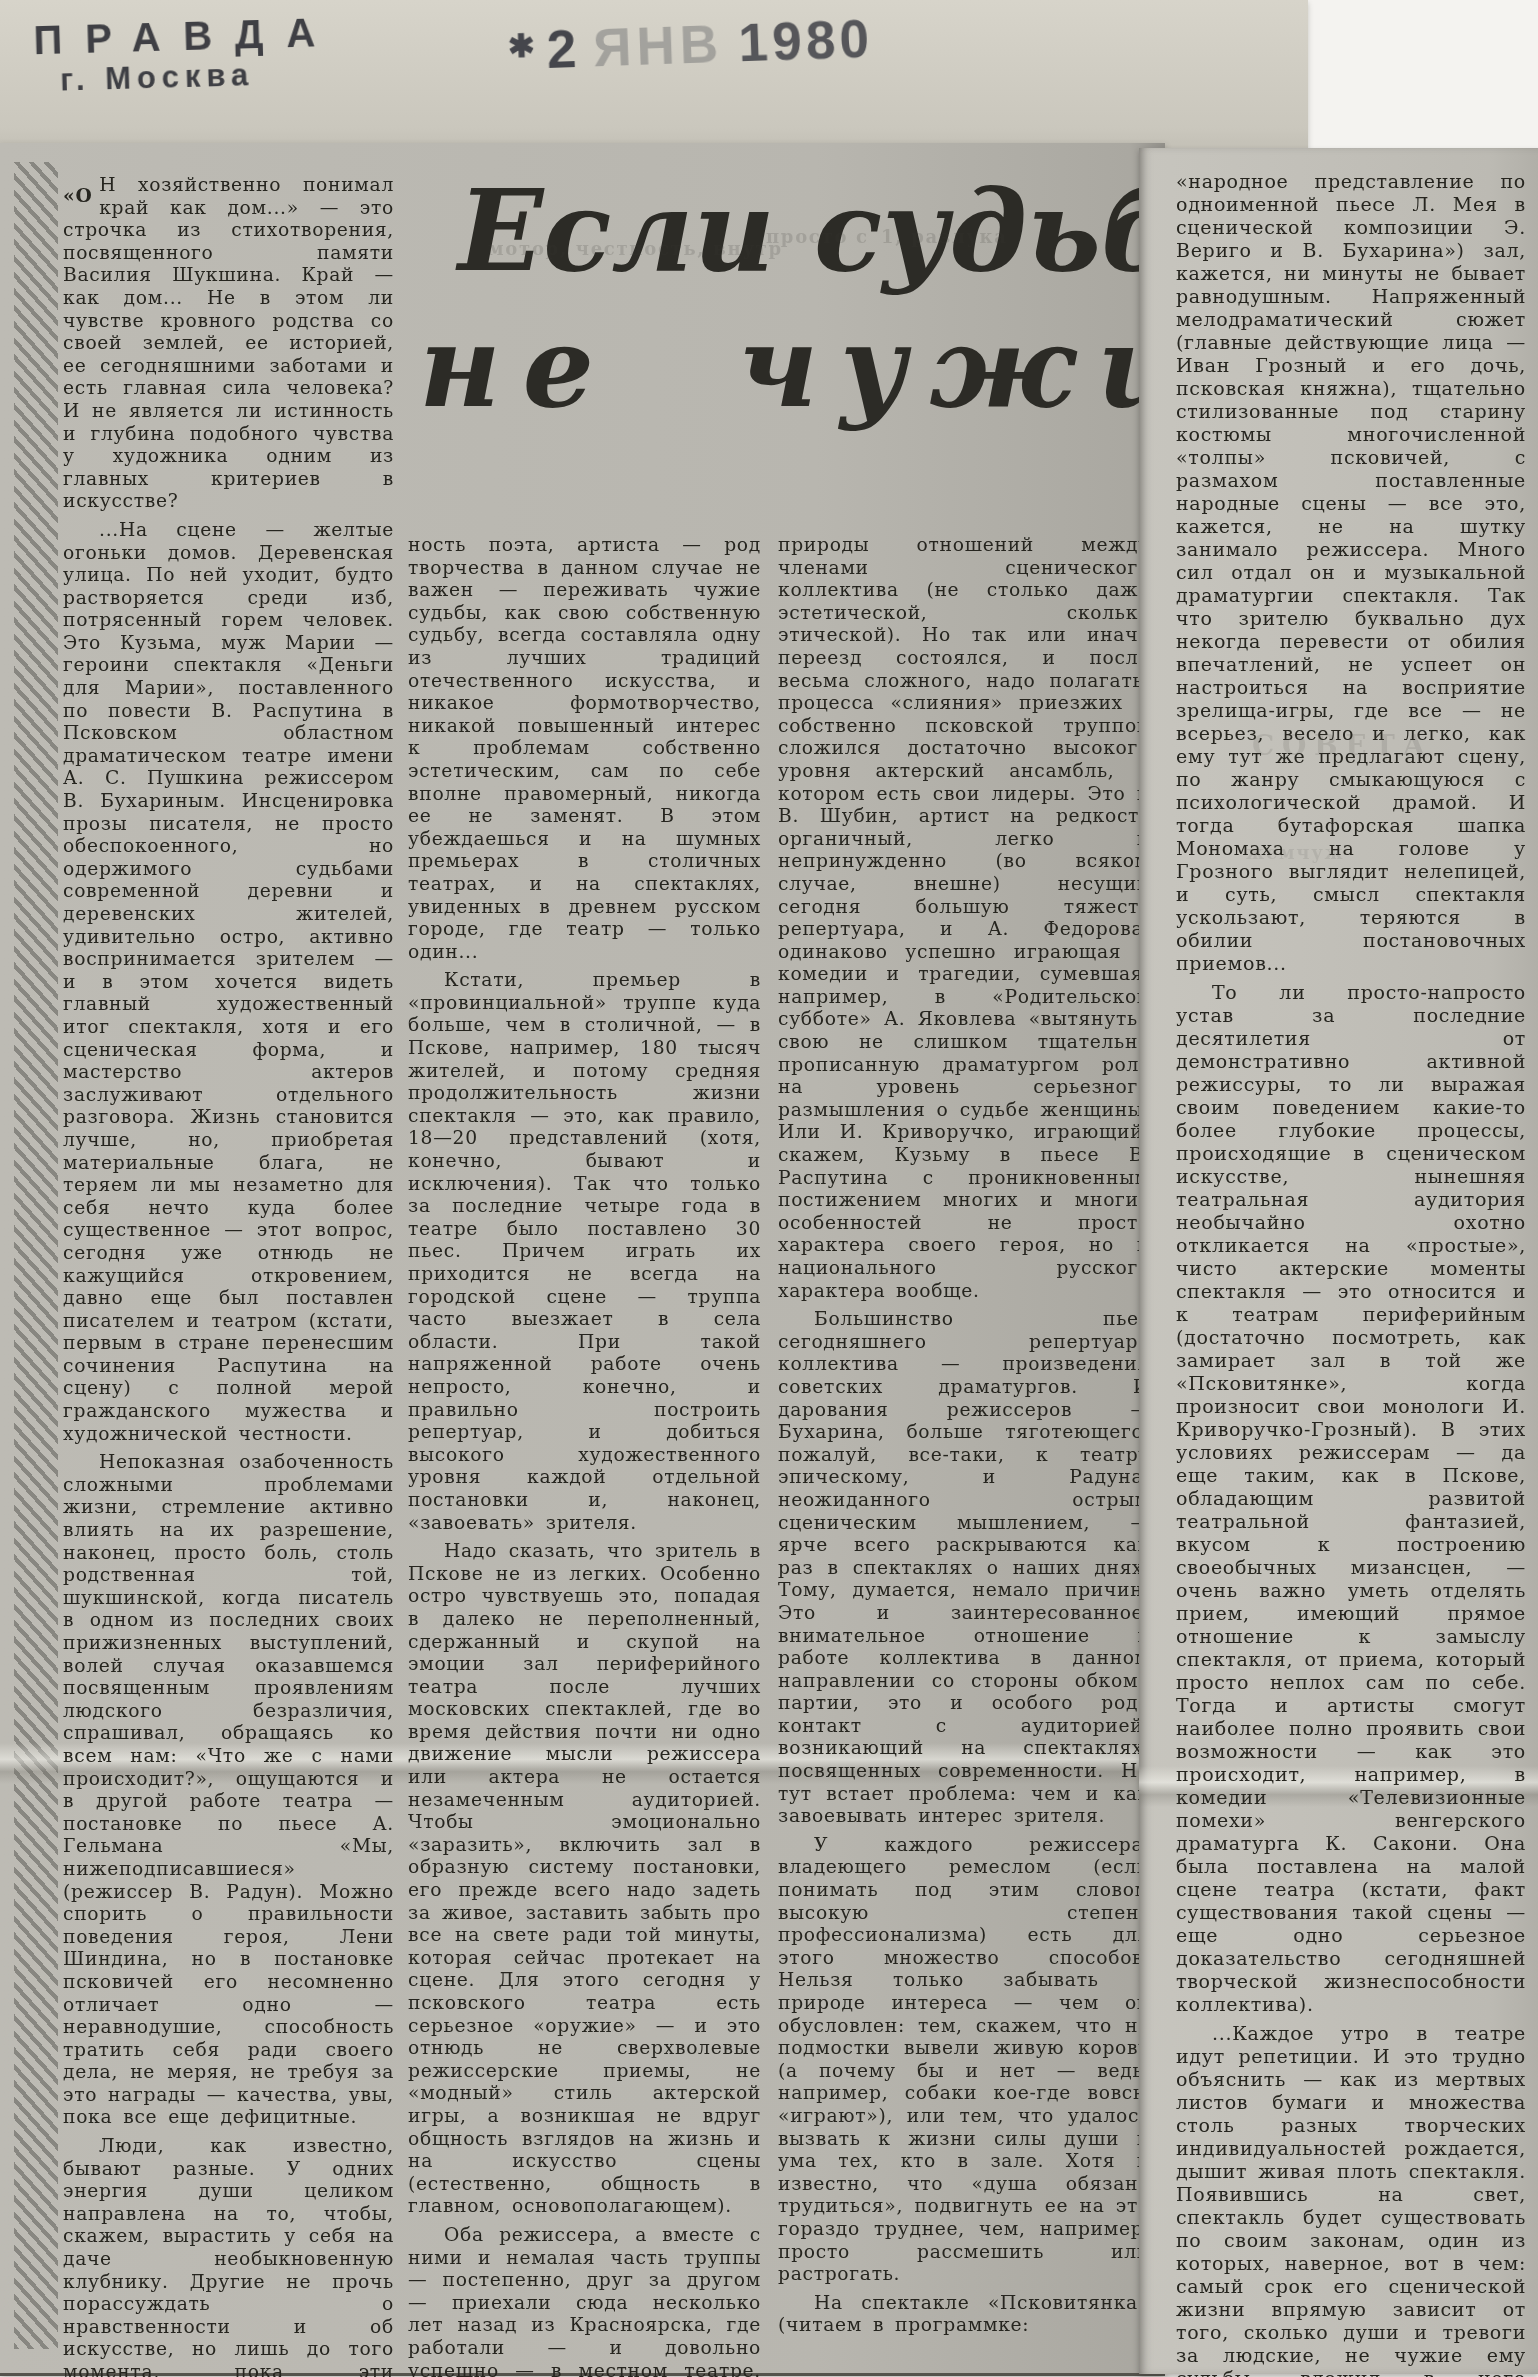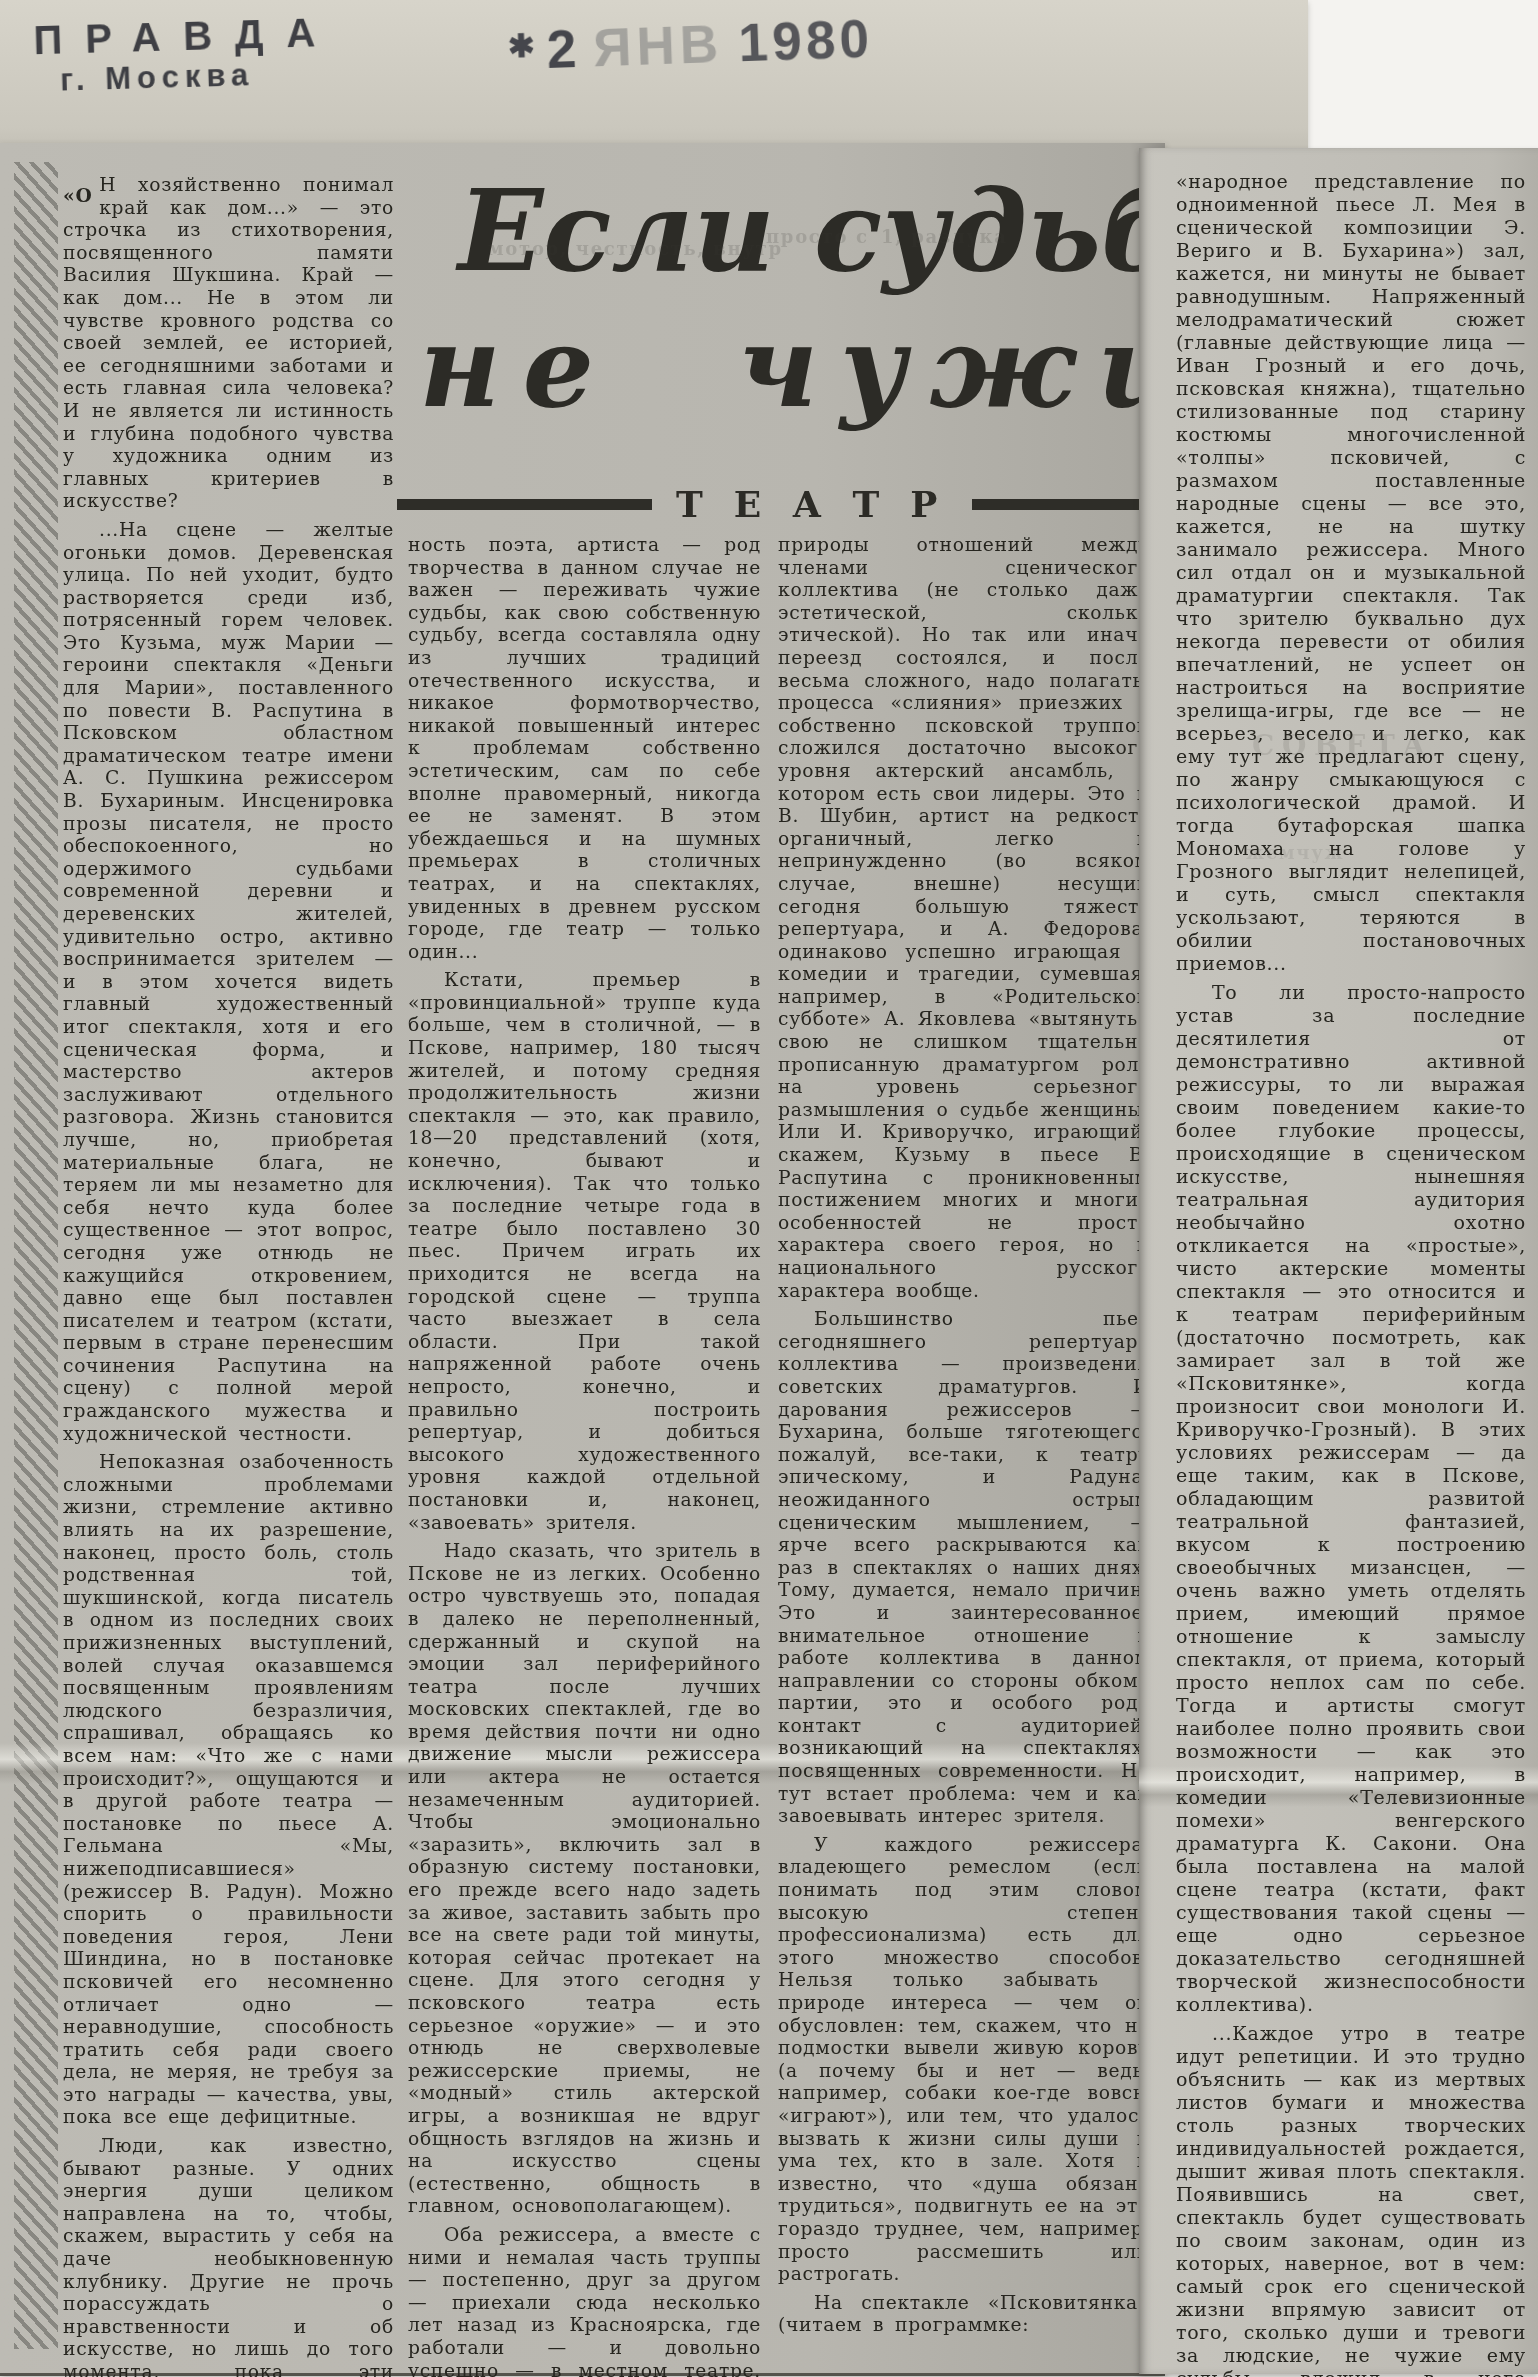--- a/index.html
+++ b/index.html
@@ -88,25 +88,20 @@
 
   <div class="main-clip">
     <div class="torn-edge"></div>
     <div class="crease" style="top:1600px;"></div>
 
     <div class="headline">
       <div class="h-line l1">Если судьбы</div>
       <div class="h-line l2">не чужие</div>
     </div>
 
-    <div class="section-bar">
-      <div class="rule left"></div>
-      <div class="section-label">ТЕАТР</div>
-      <div class="rule right"></div>
-    </div>
 
     <div class="col col-1">
       <p class="first"><span class="dropcap">«О</span><span>Н хозяйственно понимал край как дом...» — это строчка из стихотворения, посвященного памяти Василия Шукшина. Край — как дом... Не в этом ли чувстве кровного родства со своей землей, ее историей, ее сегодняшними заботами и есть главная сила человека? И не является ли истинность и глубина подобного чувства у художника одним из главных критериев в искусстве?</span></p>
       <div>
           <p>...На сцене — желтые огоньки домов. Деревенская улица. По ней уходит, будто растворяется среди изб, потрясенный горем человек. Это Кузьма, муж Марии — героини спектакля «Деньги для Марии», поставленного по повести В. Распутина в Псковском областном драматическом театре имени А. С. Пушкина режиссером В. Бухариным. Инсценировка прозы писателя, не просто обеспокоенного, но одержимого судьбами современной деревни и деревенских жителей, удивительно остро, активно воспринимается зрителем — и в этом хочется видеть главный художественный итог спектакля, хотя и его сценическая форма, и мастерство актеров заслуживают отдельного разговора. Жизнь становится лучше, но, приобретая материальные блага, не теряем ли мы незаметно для себя нечто куда более существенное — этот вопрос, сегодня уже отнюдь не кажущийся откровением, давно еще был поставлен писателем и театром (кстати, первым в стране перенесшим сочинения Распутина на сцену) с полной мерой гражданского мужества и художнической честности.</p>
           <p>Непоказная озабоченность сложными проблемами жизни, стремление активно влиять на их разрешение, наконец, просто боль, столь родственная той, шукшинской, когда писатель в одном из последних своих прижизненных выступлений, волей случая оказавшемся посвященным проявлениям людского безразличия, спрашивал, обращаясь ко всем нам: «Что же с нами происходит?», ощущаются и в другой работе театра — постановке по пьесе А. Гельмана «Мы, нижеподписавшиеся» (режиссер В. Радун). Можно спорить о правильности поведения героя, Лени Шиндина, но в постановке псковичей его несомненно отличает одно — неравнодушие, способность тратить себя ради своего дела, не меряя, не требуя за это награды — качества, увы, пока все еще дефицитные.</p>
           <p>Люди, как известно, бывают разные. У одних энергия души целиком направлена на то, чтобы, скажем, вырастить у себя на даче необыкновенную клубнику. Другие не прочь порассуждать о нравственности и об искусстве, но лишь до того момента, пока эти рассуждения не будут мешать их собственному комфорту и благополучию. Третьим же доступно то, о чем хорошо сказал поэт: «Страданья всех людей на свете переживи, как личный стыд...» Настоящие художники — всегда из этих третьих. Способ-</p>
         </div>
     </div>
 

